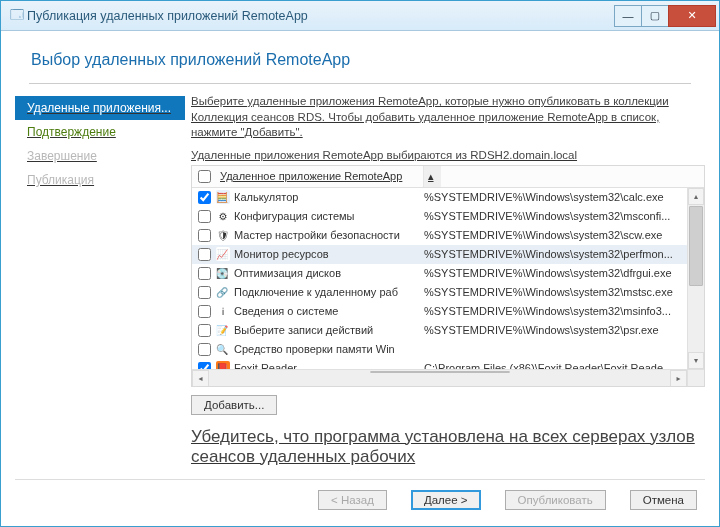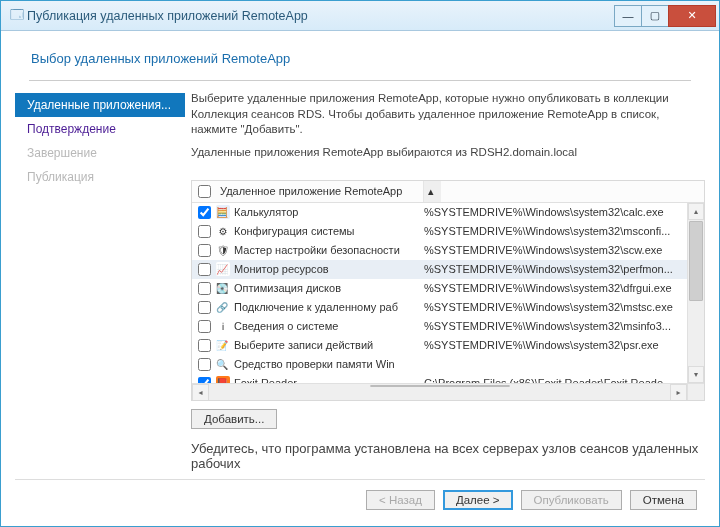--- a/index.html
+++ b/index.html
@@ -5,31 +5,31 @@
   * { box-sizing: border-box; }
   html, body { margin:0; padding:0; font-family: "Segoe UI", Tahoma, sans-serif; font-size:12px; color:#333; }
   .window { width:720px; height:527px; background:#fff; border:1px solid #3a9ecf; position:relative; }
   .titlebar { height:30px; background:linear-gradient(#e9f3fb,#d7ebf9); border-bottom:1px solid #a8c8df; display:flex; align-items:center; }
   .titlebar .icon { width:20px; text-align:center; color:#3b7aa5; font-size:13px; margin-left:6px; }
   .titlebar .title { flex:1; text-align:left; color:#2a5a7a; font-size:12.5px; }
   .win-btns { display:flex; height:22px; margin-right:3px; }
   .win-btn { width:28px; height:22px; border:1px solid #7aa8c4; background:#e3f1fb; margin-left:-1px; display:flex; align-items:center; justify-content:center; font-size:11px; color:#234; }
   .win-btn.close { background:#c94f3d; color:#fff; border-color:#b43c2b; width:48px; }
   .body { position:absolute; top:30px; left:0; right:0; bottom:0; padding:14px 14px 10px 14px; display:flex; flex-direction:column; }
-  .page-title { color:#1b6ead; font-size:13px; margin:6px 0 14px 16px; font-weight:400; }
+  .page-title { color:#1b6ead; font-size:16px; margin:6px 0 14px 16px; font-weight:400; }
   .hr { height:1px; background:#ccc; margin:0 14px 10px 14px; }
-  .content { flex:1; display:flex; min-height:0; }
+  .content { flex:1; display:flex; min-height:0;text-decoration:underline; }
   .nav { width:170px; padding-top:2px; }
   .nav-item { padding:5px 12px; font-size:12px; color:#b8b8b8; white-space:nowrap; overflow:hidden; text-overflow:ellipsis; }
   .nav-item.active { background:#1177bd; color:#fff; }
-  .nav-item.done { color:#4c1d95; }
+  .nav-item.done { color:#4d7c0f; }
   .main { flex:1; display:flex; flex-direction:column; min-width:0; padding-left:6px; }
   .instr { font-size:11.5px; color:#444; line-height:1.35; margin-bottom:8px; }
   .src { font-size:11.5px; color:#444; margin-bottom:4px; }
-  .table-wrap { border:1px solid #d9d9d9; height:222px; display:flex; flex-direction:column; background:#fff;margin-top:18px; }
+  .table-wrap { border:1px solid #d9d9d9; height:222px; display:flex; flex-direction:column; background:#fff; }
   .thead { display:flex; border-bottom:1px solid #e0e0e0; background:#fcfcfc; }
   .th { padding:4px 4px; font-size:11px; color:#333; border-right:1px solid #e5e5e5; display:flex; align-items:center; }
   .th.chk { width:24px; justify-content:center; border-right:none; }
   .th.name { width:208px; }
   .th.loc { flex:1; text-align:center; justify-content:center; }
   .th.scroll { width:17px; border-right:none; background:#efefef; }
   .tbody { flex:1; overflow:hidden; position:relative; }
   .rows { position:absolute; inset:0 17px 17px 0; overflow:hidden; }
   .row { display:flex; align-items:center; height:19px; font-size:11px; }
   .row.sel { background:#e8eef5; }
@@ -42,22 +42,22 @@
   .sbtn { height:17px; background:#f3f3f3; display:flex; align-items:center; justify-content:center; font-size:8px; color:#666; border:1px solid #dcdcdc; }
   .sthumb { flex:0 0 80px; margin:1px; background:#cfcfcf; border:1px solid #bcbcbc; border-radius:1px; }
   .strack { flex:1; }
   .hscroll { position:absolute; left:0; right:17px; bottom:0; height:17px; background:#efefef; border-top:1px solid #e0e0e0; display:flex; }
   .hthumb { width:140px; margin:1px auto; background:#cfcfcf; border:1px solid #bcbcbc; border-radius:1px; }
   .corner { position:absolute; right:0; bottom:0; width:17px; height:17px; background:#efefef; border-left:1px solid #e0e0e0; border-top:1px solid #e0e0e0;}
   .below-table { margin-top:8px; }
   .btn { background:#f0f0f0; border:1px solid #adadad; padding:3px 12px; font-size:11.5px; color:#333; }
   .btn:disabled, .btn.disabled { color:#a9a9a9; }
   .btn.default { border:2px solid #3399dd; padding:2px 11px; }
-  .note { font-size:13px; color:#444; margin-top:12px; }
-  .footer { border-top:1px solid #ddd; margin-top:8px; padding-top:10px; display:flex; justify-content:flex-end; gap:8px; padding-right:8px; padding-bottom:6px;}
+  .note { font-size:17px; color:#444; margin-top:12px; }
+  .footer { border-top:1px solid #ddd; margin-top:8px; padding-top:10px; display:flex; justify-content:flex-end; gap:24px; padding-right:8px; padding-bottom:6px;}
   input[type=checkbox]{ width:13px; height:13px; margin:0;}
 </style>
 </head>
 <body>
 
 <div class="window">
   <div class="titlebar">
     <span class="icon">🗔</span>
     <span class="title">Публикация удаленных приложений RemoteApp</span>
     <div class="win-btns">

